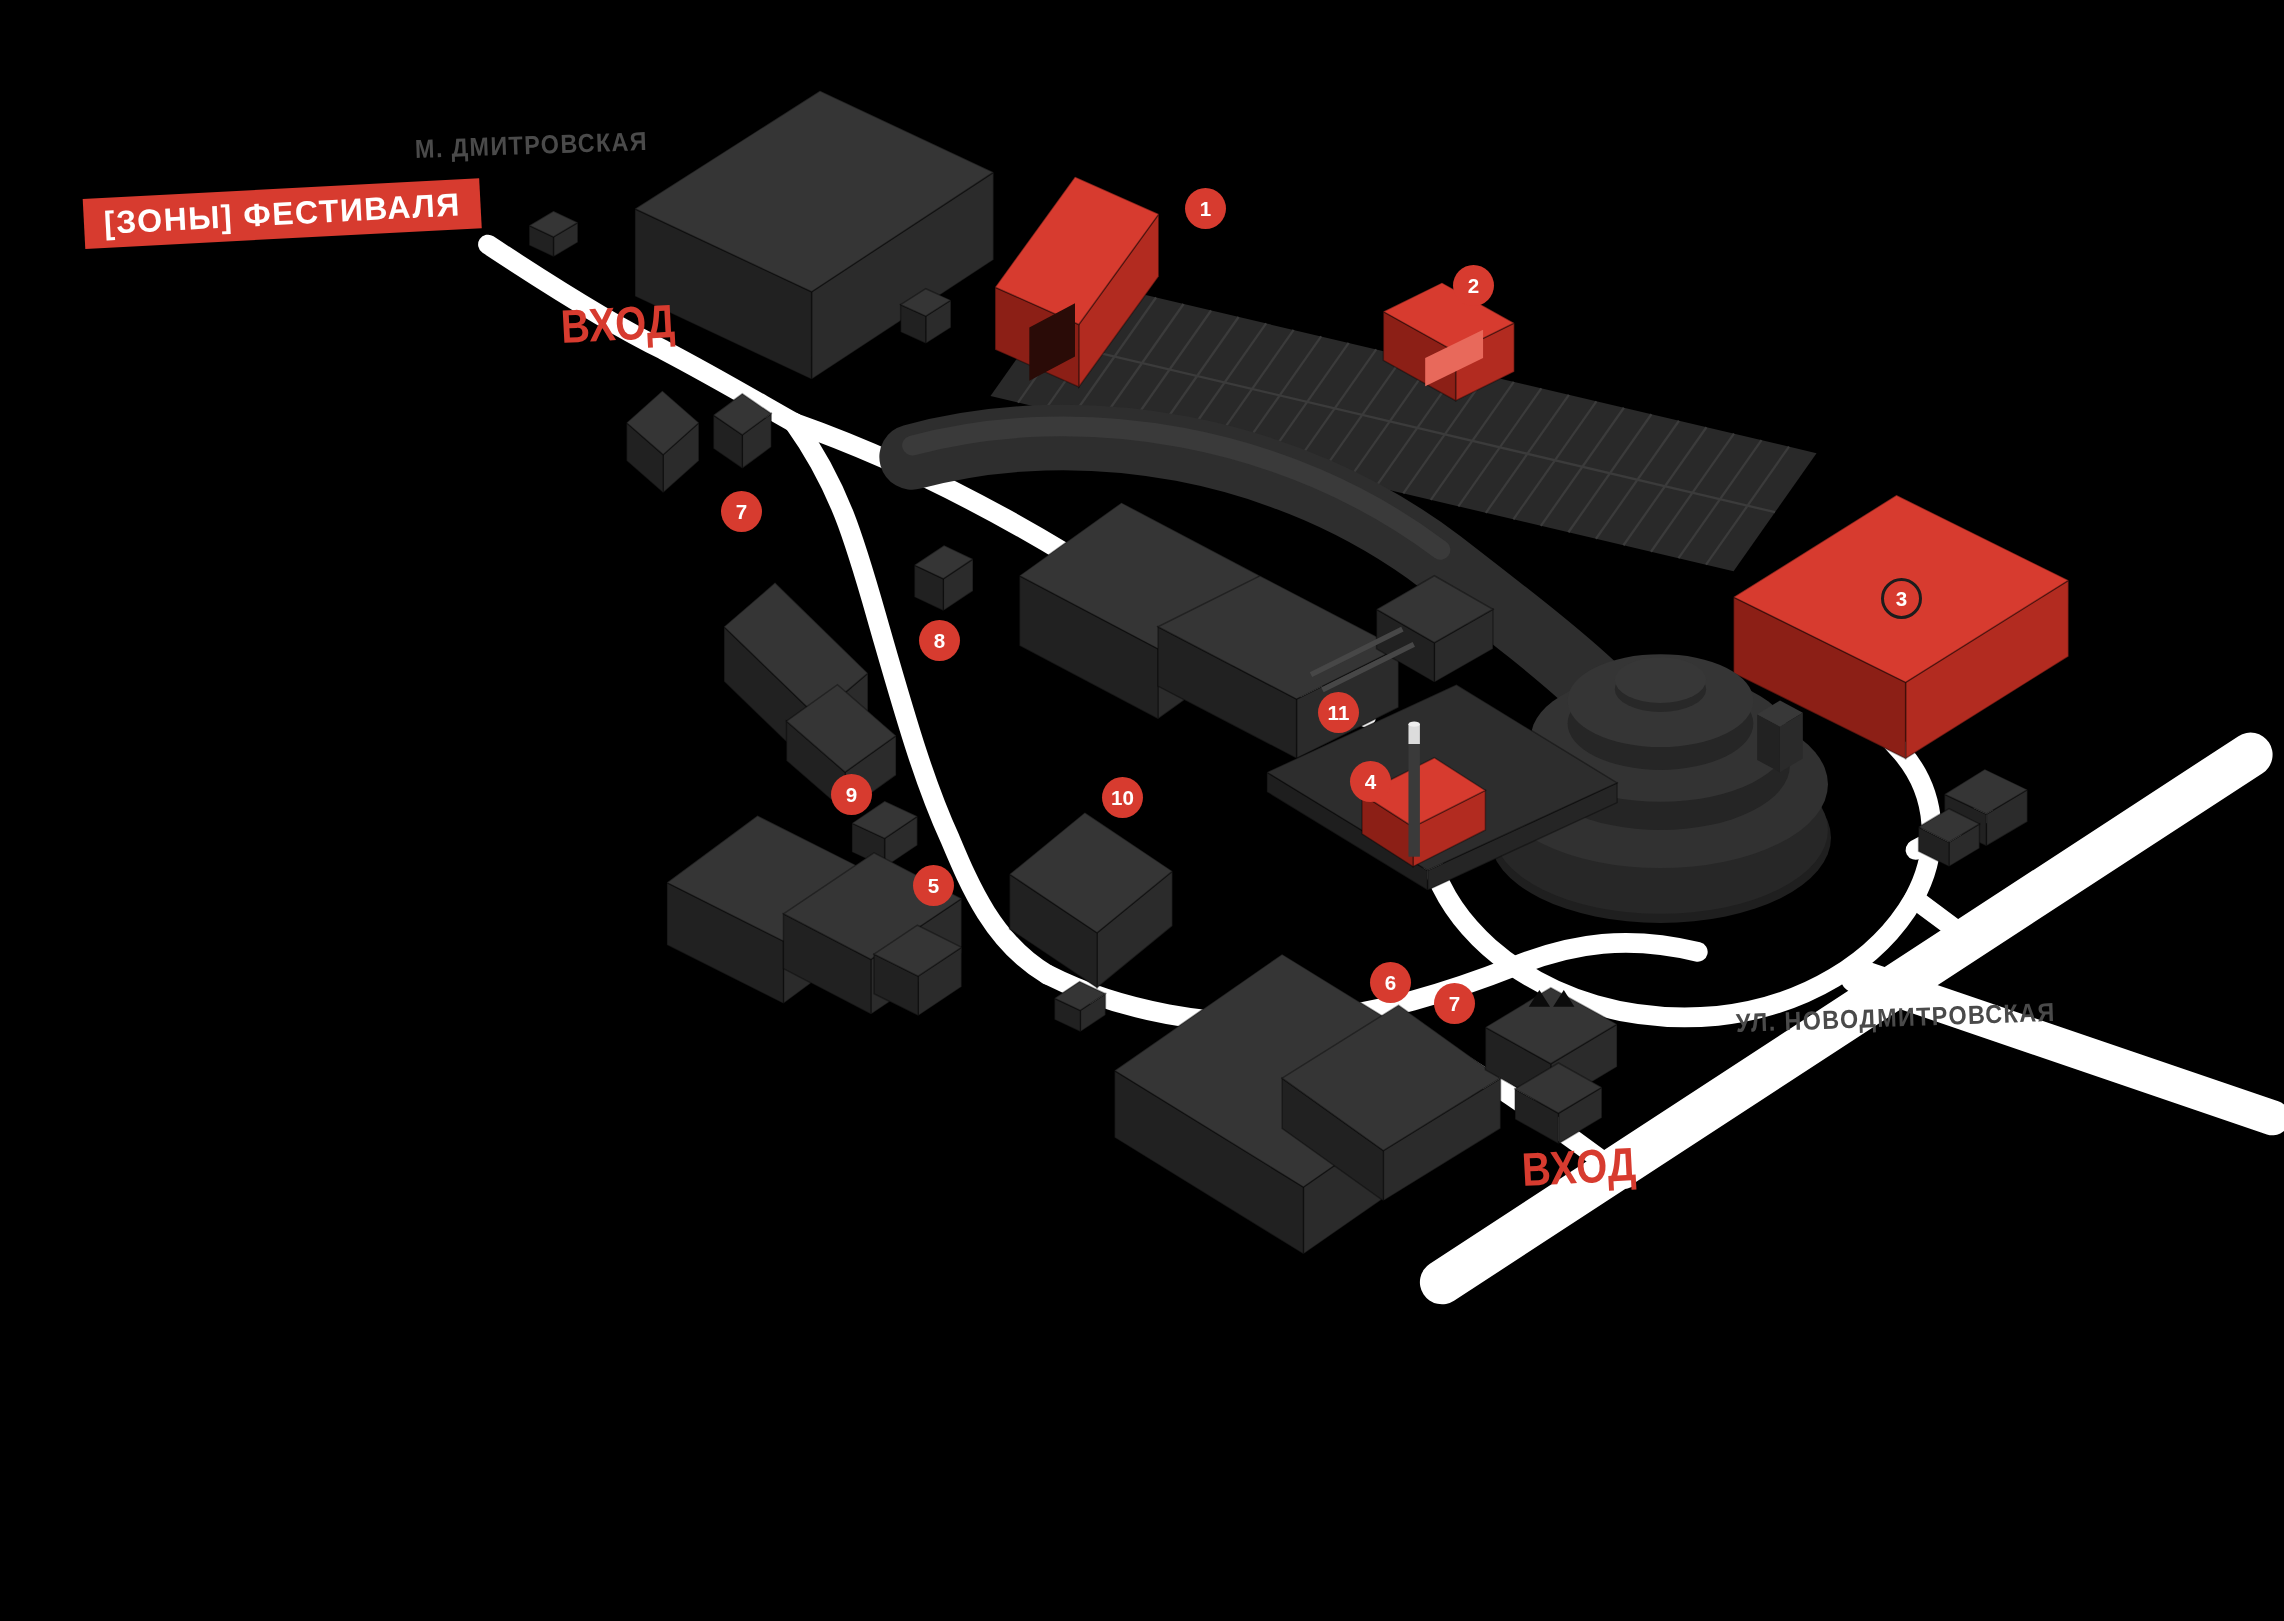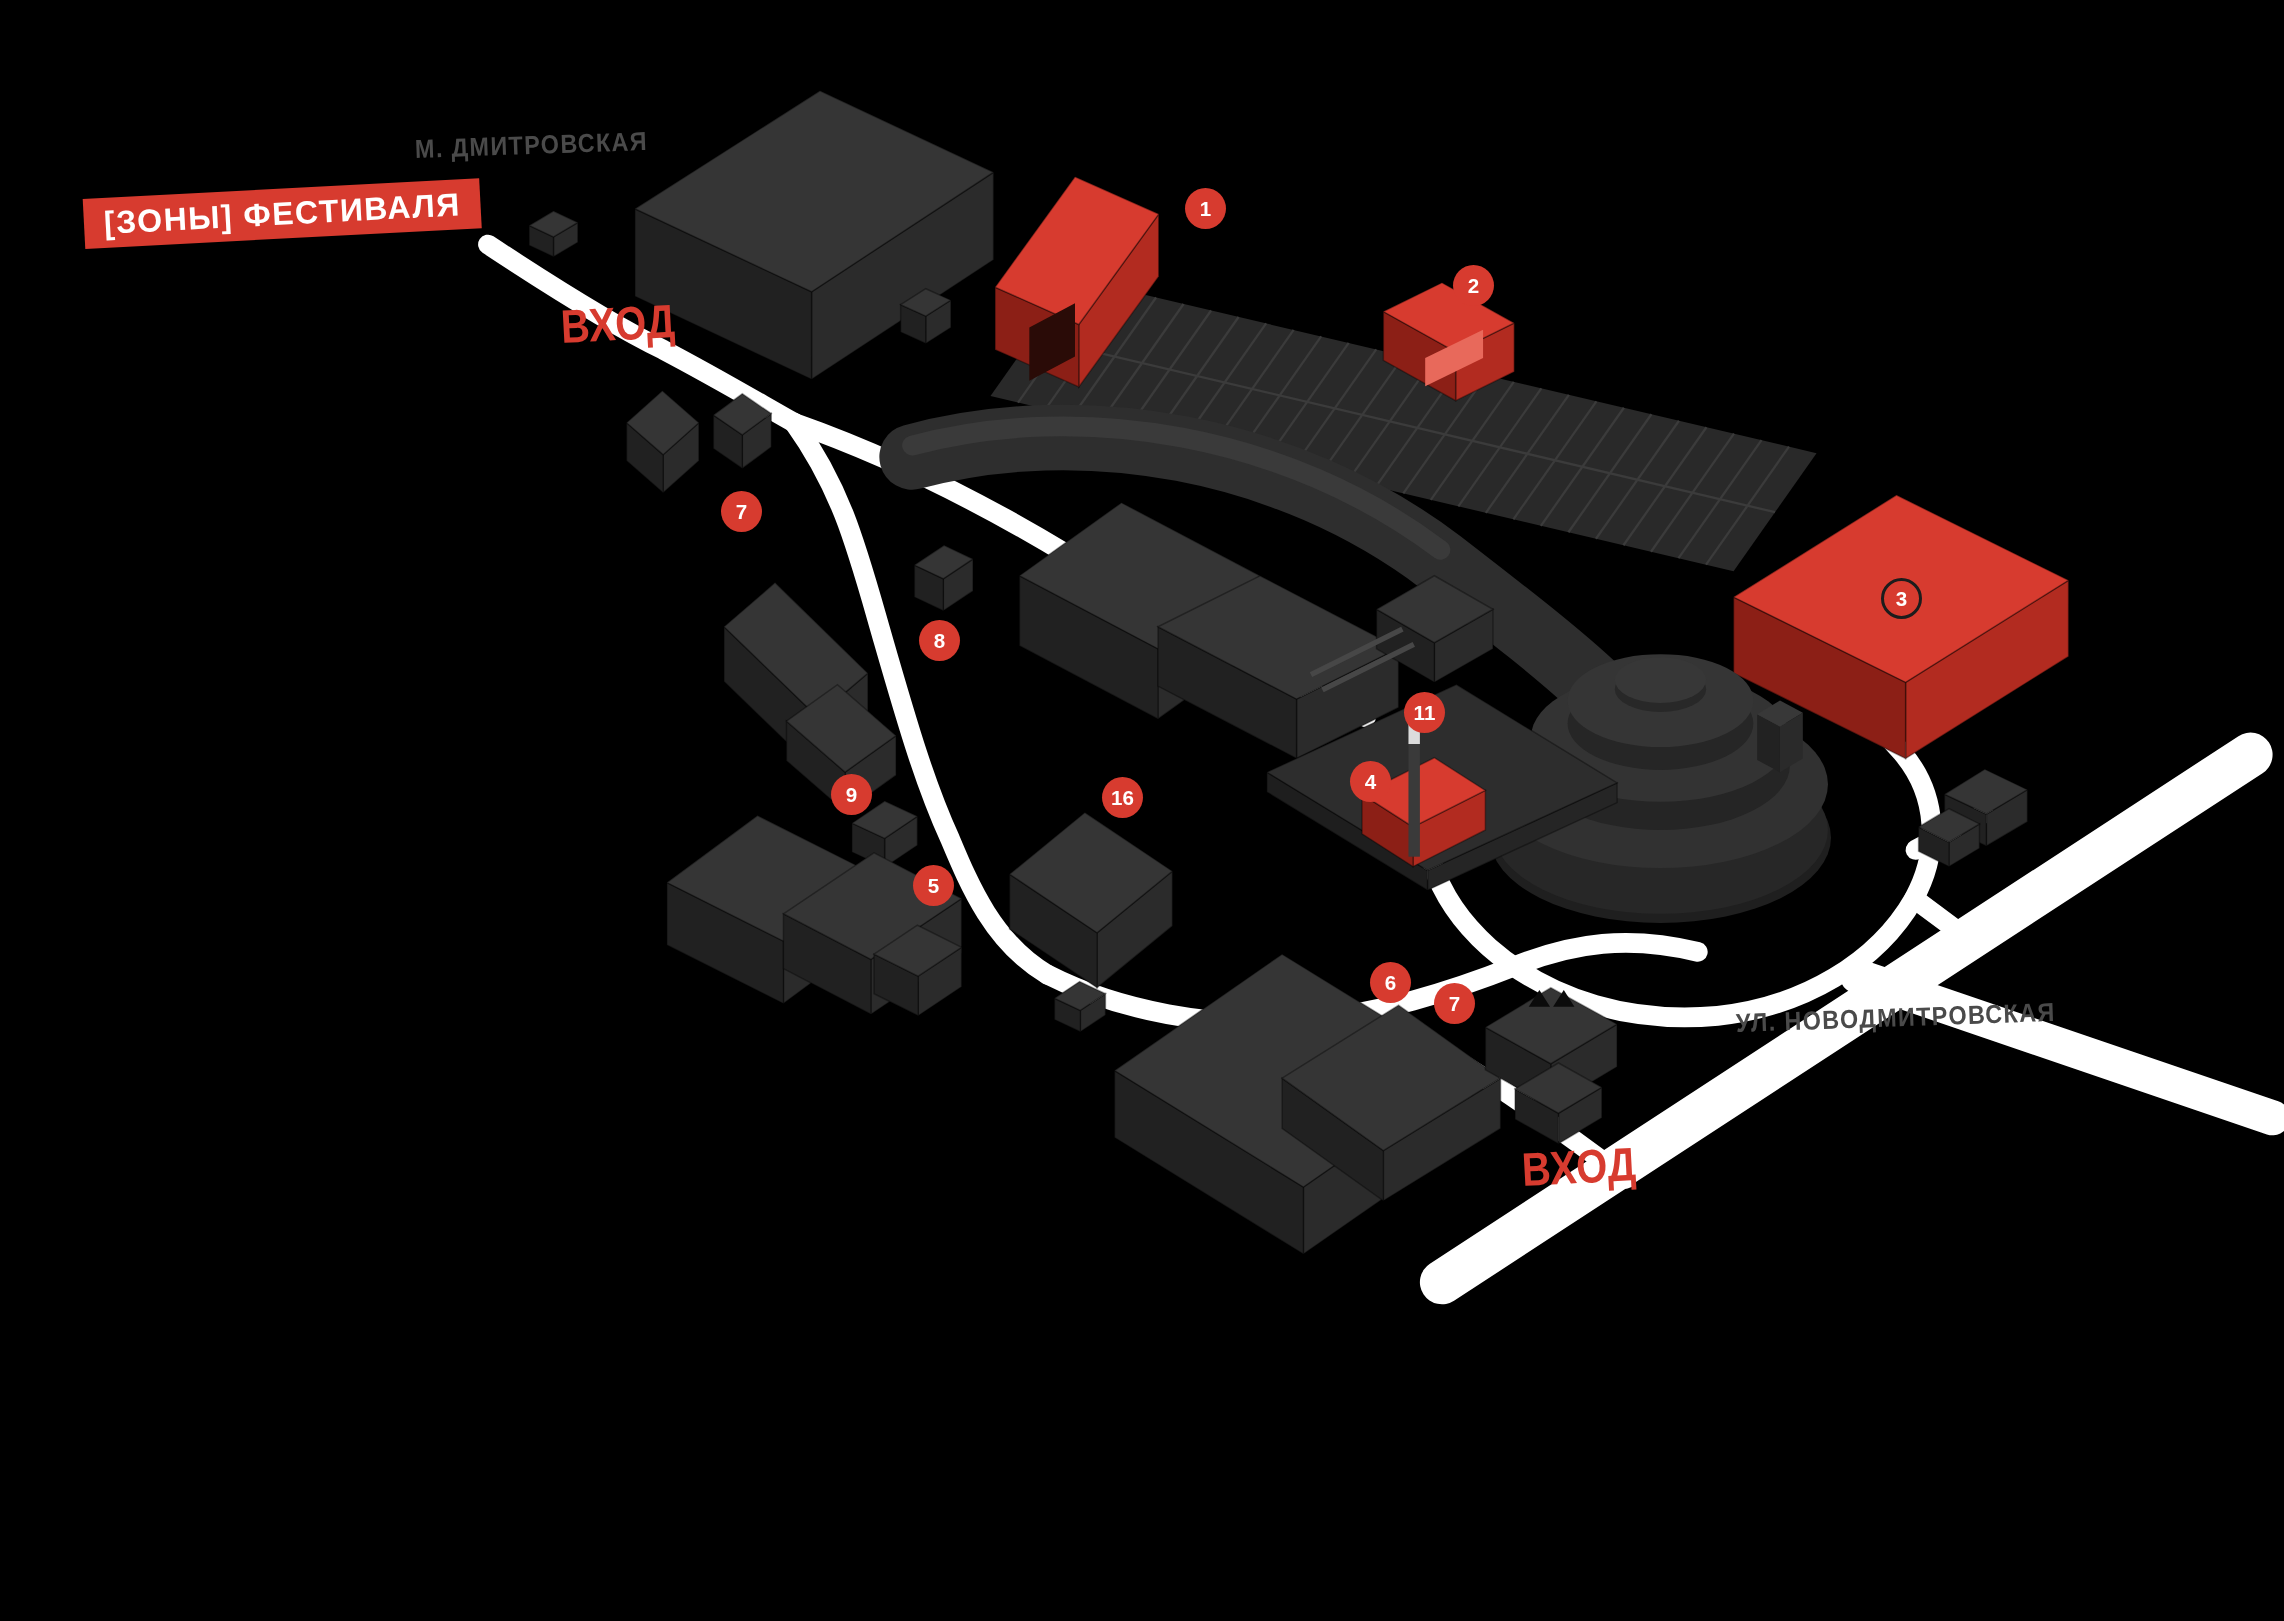--- a/index.html
+++ b/index.html
@@ -313,23 +313,23 @@
       <div class="marker" style="left: 721px; top: 491px;">
         <span>7</span>
       </div>
       <div class="marker" style="left: 919px; top: 620px;">
         <span>8</span>
       </div>
       <div class="marker" style="left: 831px; top: 774px;">
         <span>9</span>
       </div>
       <div class="marker" style="left: 1102px; top: 777px;">
-        <span>16</span>
-      </div>
-      <div class="marker" style="left: 1404px; top: 692px;">
+        <span>10</span>
+      </div>
+      <div class="marker" style="left: 1318px; top: 692px;">
         <span>11</span>
       </div>
       <div class="marker" style="left: 1434px; top: 983px;">
         <span>7</span>
       </div>
     </div>
 </div>
 
 
 </body></html>

